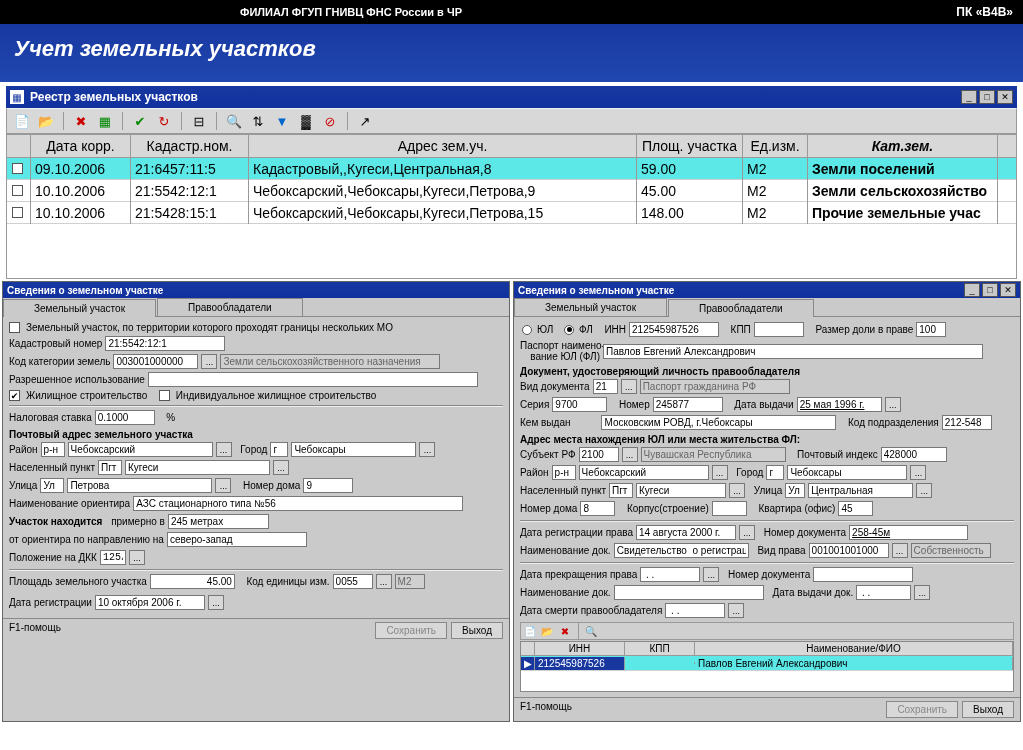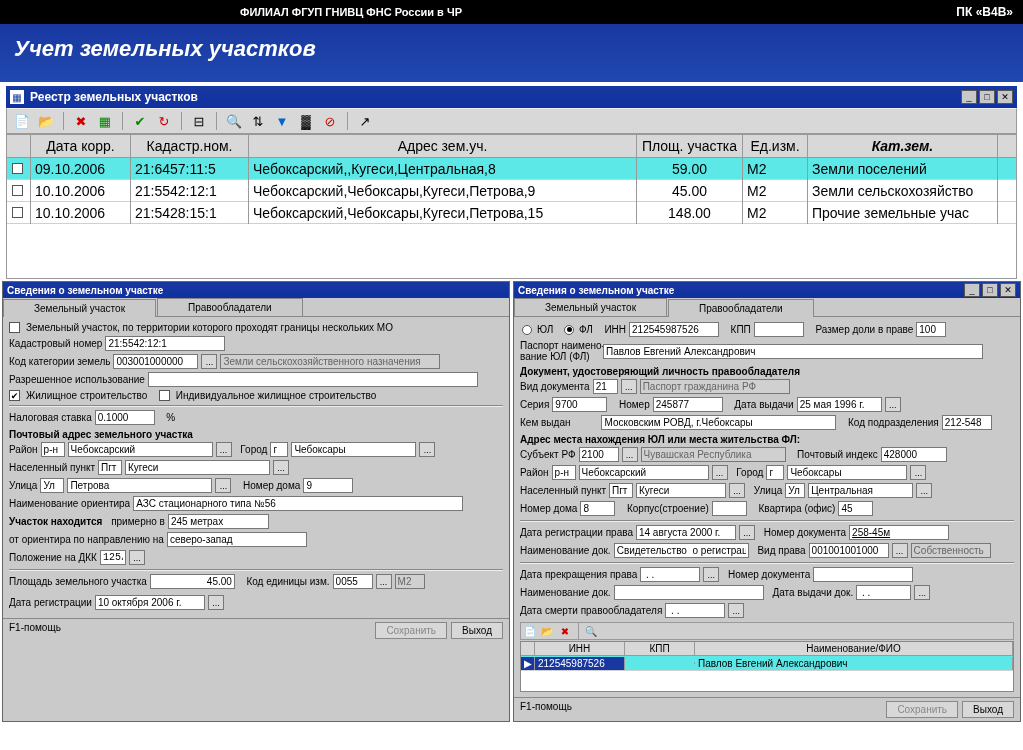--- a/index.html
+++ b/index.html
@@ -25,35 +25,35 @@
 .grid { border: 1px solid #999; background: #7dd3fc; }
 .ghead { display: flex; background: #d8d8d8; border-bottom: 1px solid #999; }
 .gcell { border-right: 1px solid #999; padding: 3px 4px; font-size: 14px; overflow: hidden; white-space: nowrap; }
 .ghead .gcell { font-weight: normal; text-align: center; font-size:14px; }
 .grow { display: flex; border-bottom: 1px solid #d0d0d0; height: 22px; align-items: center; }
 .grow.sel { background: #5de8e8; }
 .chk { width: 24px; text-align: center; }
 .c-date { width: 100px; }
 .c-kad { width: 118px; }
 .c-addr { width: 388px; }
-.c-area { width: 106px; text-align: center; }
+.c-area { width: 106px; text-align: left; }
 .c-unit { width: 65px; }
-.c-cat { width: 190px; font-style: normal; }
+.c-cat { width: 190px; font-style: normal; font-weight: bold; }
 .ghead .c-cat { font-style: italic; font-weight: bold; }
 .gbody { height: 120px; overflow: hidden; background: #fff; }
 
 .bottom { display: flex; gap: 3px; padding: 0 2px; }
 .panel { flex: 1; border: 1px solid #666; background: #cacaca; font-size: 10px; }
 .panel .titlebar { font-size: 10px; height: 16px; }
 .tabs { display: flex; background: #cacaca; border-bottom: 1px solid #888; font-size: 10px; }
 .tab { padding: 3px 30px; border: 1px solid #888; border-bottom: none; background: #cacaca; margin-right: 1px; cursor: pointer; }
 .tab.active { background: #cacaca; position: relative; top: 1px; }
 .form { padding: 5px 6px; font-size: 10px; color: #000; }
 .frow { display: flex; align-items: center; margin-bottom: 3px; gap: 3px; flex-wrap: wrap; }
-.lbl { white-space: nowrap; }
+.lbl { white-space: nowrap; text-align: right; }
 .inp { border: 1px solid #777; background: #fff; padding: 1px 2px; font-size: 10px; height: 15px; }
 .inp.dis { background: #d0d0d0; color: #666; }
 .btn-dots { width: 16px; height: 15px; border: 1px solid #777; background: #d8d8d8; font-size: 9px; display: inline-flex; align-items: center; justify-content: center; cursor: pointer; }
 .chkbox { width: 11px; height: 11px; border: 1px solid #555; background: #fff; display: inline-flex; align-items: center; justify-content: center; font-size: 9px; margin-right: 3px; }
 .sect { font-weight: bold; margin: 4px 0 2px 0; font-size: 10px; }
 .hr { height: 1px; background: #888; margin: 4px 0; box-shadow: 0 1px 0 #eee; }
 .radio { width: 10px; height: 10px; border-radius: 50%; border: 1px solid #555; background: #fff; display: inline-flex; align-items: center; justify-content: center; margin: 0 2px; }
 .radio.sel::after { content:''; width:5px; height:5px; background:#000; border-radius:50%; }
 
 .mini-tb { background: #d0d0d0; border: 1px solid #999; height: 18px; display: flex; align-items: center; padding: 0 2px; gap: 1px; margin-top: 4px; }
@@ -114,21 +114,21 @@
       <div class="gcell c-addr">Адрес зем.уч.</div>
       <div class="gcell c-area">Площ. участка</div>
       <div class="gcell c-unit">Ед.изм.</div>
       <div class="gcell c-cat">Кат.зем.</div>
     </div>
     <div class="gbody" id="reg-body">
         <div class="grow sel">
           <div class="gcell chk"><span class="chkbox"></span></div>
           <div class="gcell c-date">09.10.2006</div>
           <div class="gcell c-kad">21:6457:11:5</div>
-          <div class="gcell c-addr">Чебоксарский,,Кугеси,Центральная,8</div>
+          <div class="gcell c-addr">Кадастровый,,Кугеси,Центральная,8</div>
           <div class="gcell c-area">59.00</div>
           <div class="gcell c-unit">М2</div>
           <div class="gcell c-cat">Земли поселений</div>
         </div>
         <div class="grow">
           <div class="gcell chk"><span class="chkbox"></span></div>
           <div class="gcell c-date">10.10.2006</div>
           <div class="gcell c-kad">21:5542:12:1</div>
           <div class="gcell c-addr">Чебоксарский,Чебоксары,Кугеси,Петрова,9</div>
           <div class="gcell c-area">45.00</div>
@@ -244,29 +244,29 @@
           <span class="lbl" style="width:80px"><span>Паспорт наимено-</span><br><span>вание ЮЛ (ФЛ)</span></span>
           <input class="inp" style="width: 380px;" value="Павлов Евгений Александрович">
         </div>
       <div class="sect">Документ, удостоверяющий личность правообладателя</div>
       <div class="frow">
           <span class="lbl">Вид документа</span>
           <input class="inp" style="width: 25px;" value="21">
           <span class="btn-dots">...</span>
           <input class="inp dis" style="width: 150px;" value="Паспорт гражданина РФ">
         </div>
-      <div class="frow"><span class="lbl">Серия</span><input class="inp" style="width: 55px;" value="9700">&nbsp;&nbsp;<span class="lbl">Номер</span><input class="inp" style="width: 70px;" value="245877">&nbsp;&nbsp;<span class="lbl">Дата выдачи</span><input class="inp" style="width: 85px;" value="25 мая 1996 г."><span class="btn-dots">...</span></div>
+      <div class="frow"><span class="lbl">Серия</span><input class="inp" style="width: 55px;" value="9700">&nbsp;&nbsp;<span class="lbl">Номер</span><input class="inp" style="width: 70px;" value="245877">&nbsp;&nbsp;<span class="lbl">Дата выдачи</span><input class="inp" style="width: 85px; text-decoration: underline;" value="25 мая 1996 г."><span class="btn-dots">...</span></div>
       <div class="frow"><span class="lbl">Кем выдан</span><input class="inp" style="width: 235px; margin-left: 28px;" value="Московским РОВД, г.Чебоксары">&nbsp;&nbsp;<span class="lbl">Код подразделения</span><input class="inp" style="width: 50px;" value="212-548"></div>
       <div class="sect">Адрес места нахождения ЮЛ или места жительства ФЛ:</div>
       <div class="frow"><span class="lbl">Субъект РФ</span><input class="inp" style="width: 40px;" value="2100"><span class="btn-dots">...</span><input class="inp dis" style="width: 145px;" value="Чувашская Республика">&nbsp;&nbsp;<span class="lbl">Почтовый индекс</span><input class="inp" style="width: 66px;" value="428000"></div>
       <div class="frow"><span class="lbl">Район</span><input class="inp" style="width: 24px;" value="р-н"><input class="inp" style="width: 130px;" value="Чебоксарский"><span class="btn-dots">...</span>&nbsp;<span class="lbl">Город</span><input class="inp" style="width: 18px;" value="г"><input class="inp" style="width: 120px;" value="Чебоксары"><span class="btn-dots">...</span></div>
       <div class="frow"><span class="lbl">Населенный пункт</span><input class="inp" style="width: 24px;" value="Пгт"><input class="inp" style="width: 90px;" value="Кугеси"><span class="btn-dots">...</span>&nbsp;<span class="lbl">Улица</span><input class="inp" style="width: 20px;" value="Ул"><input class="inp" style="width: 105px;" value="Центральная"><span class="btn-dots">...</span></div>
       <div class="frow"><span class="lbl">Номер дома</span><input class="inp" style="width: 35px;" value="8">&nbsp;&nbsp;<span class="lbl">Корпус(строение)</span><input class="inp" style="width: 35px;">&nbsp;&nbsp;<span class="lbl">Квартира (офис)</span><input class="inp" style="width: 35px;" value="45"></div>
       <div class="hr"></div>
-      <div class="frow"><span class="lbl">Дата регистрации права</span><input class="inp" style="width: 100px;" value="14 августа 2000 г."><span class="btn-dots">...</span>&nbsp;<span class="lbl">Номер документа</span><input class="inp" style="width: 100px; text-decoration: underline;" value="258-45м"></div>
+      <div class="frow"><span class="lbl">Дата регистрации права</span><input class="inp" style="width: 100px;" value="14 августа 2000 г."><span class="btn-dots">...</span>&nbsp;<span class="lbl">Номер документа</span><input class="inp" style="width: 119px; text-decoration: underline;" value="258-45м"></div>
       <div class="frow"><span class="lbl">Наименование док.</span><input class="inp" style="width: 135px;" value="Свидетельство  о регистраци">&nbsp;<span class="lbl">Вид права</span><input class="inp" style="width: 80px;" value="001001001000"><span class="btn-dots">...</span><input class="inp dis" style="width: 80px;" value="Собственность"></div>
       <div class="hr"></div>
       <div class="frow"><span class="lbl">Дата прекращения права</span><input class="inp" style="width: 60px;" value=" . ."><span class="btn-dots">...</span>&nbsp;<span class="lbl">Номер документа</span><input class="inp" style="width: 100px;"></div>
       <div class="frow"><span class="lbl">Наименование док.</span><input class="inp" style="width: 150px;">&nbsp;<span class="lbl">Дата выдачи док.</span><input class="inp" style="width: 55px;" value=" . ."><span class="btn-dots">...</span></div>
       <div class="frow">
           <span class="lbl">Дата смерти правообладателя</span>
           <input class="inp" style="width: 60px;" value=" . .">
           <span class="btn-dots">...</span>
         </div>
 

